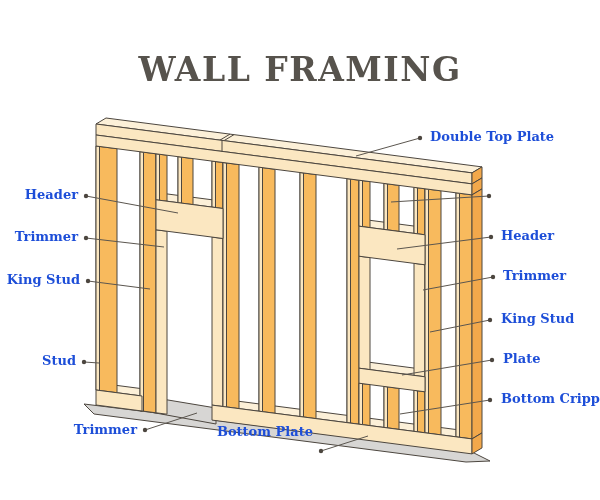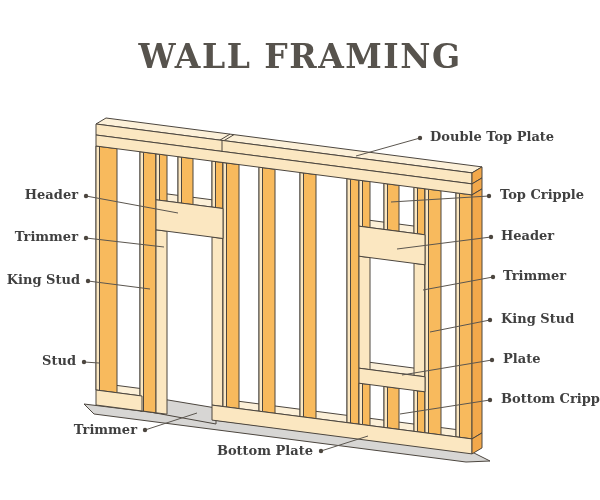--- a/index.html
+++ b/index.html
@@ -1,20 +1,20 @@
 <!DOCTYPE html>
 <html><head>
 <meta charset="utf-8">
 <style>
   html,body{margin:0;padding:0;background:#ffffff;}
   .canvas{position:relative;width:600px;height:500px;background:#ffffff;overflow:hidden;
           font-family:"DejaVu Serif","Liberation Serif",serif;}
-  .title{position:absolute;left:0;right:0;top:37px;text-align:center;
+  .title{position:absolute;left:0;right:0;top:50px;text-align:center;
          font-size:33px;font-weight:700;letter-spacing:1.5px;color:#57534d;}
-  .lab{position:absolute;font-size:13px;font-weight:700;color:#404040;white-space:nowrap;line-height:16px;}
+  .lab{position:absolute;font-size:13px;font-weight:700;color:#1d4ed8;white-space:nowrap;line-height:16px;}
   .lab.r{text-align:left;}
   .lab.l{text-align:right;}
   svg{position:absolute;left:0;top:0;}
 </style>
 </head>
 <body>
 
 <div class="canvas">
 
   <div class="title">WALL FRAMING</div>
@@ -112,22 +112,21 @@
       <circle cx="492" cy="360" r="2.2"></circle>
       <circle cx="490" cy="400" r="2.2"></circle>
     </g>
   </svg>
 
   <div class="lab l" style="right:522px;top:187px;">Header</div>
   <div class="lab l" style="right:522px;top:229px;">Trimmer</div>
   <div class="lab l" style="right:520px;top:272px;">King Stud</div>
   <div class="lab l" style="right:524px;top:353px;margin-left:17px;">Stud</div>
   <div class="lab l" style="right:463px;top:422px;">Trimmer</div>
-  <div class="lab l" style="right:287px;top:443px;text-align:center;">Bottom Plate</div>
+  <div class="lab l" style="right:287px;top:424px;text-align:center;">Bottom Plate</div>
   <div class="lab r" style="left:430px;top:129px;">Double Top Plate</div>
-  <div class="lab r" style="left:500px;top:187px;">Top Cripple</div>
   <div class="lab r" style="left:501px;top:228px;">Header</div>
   <div class="lab r" style="left:503px;top:268px;">Trimmer</div>
   <div class="lab r" style="left:501px;top:311px;">King Stud</div>
   <div class="lab r" style="left:503px;top:351px;">Plate</div>
   <div class="lab r" style="left:501px;top:391px;">Bottom Cripple</div>
 
 </div>
 
 </body></html>

